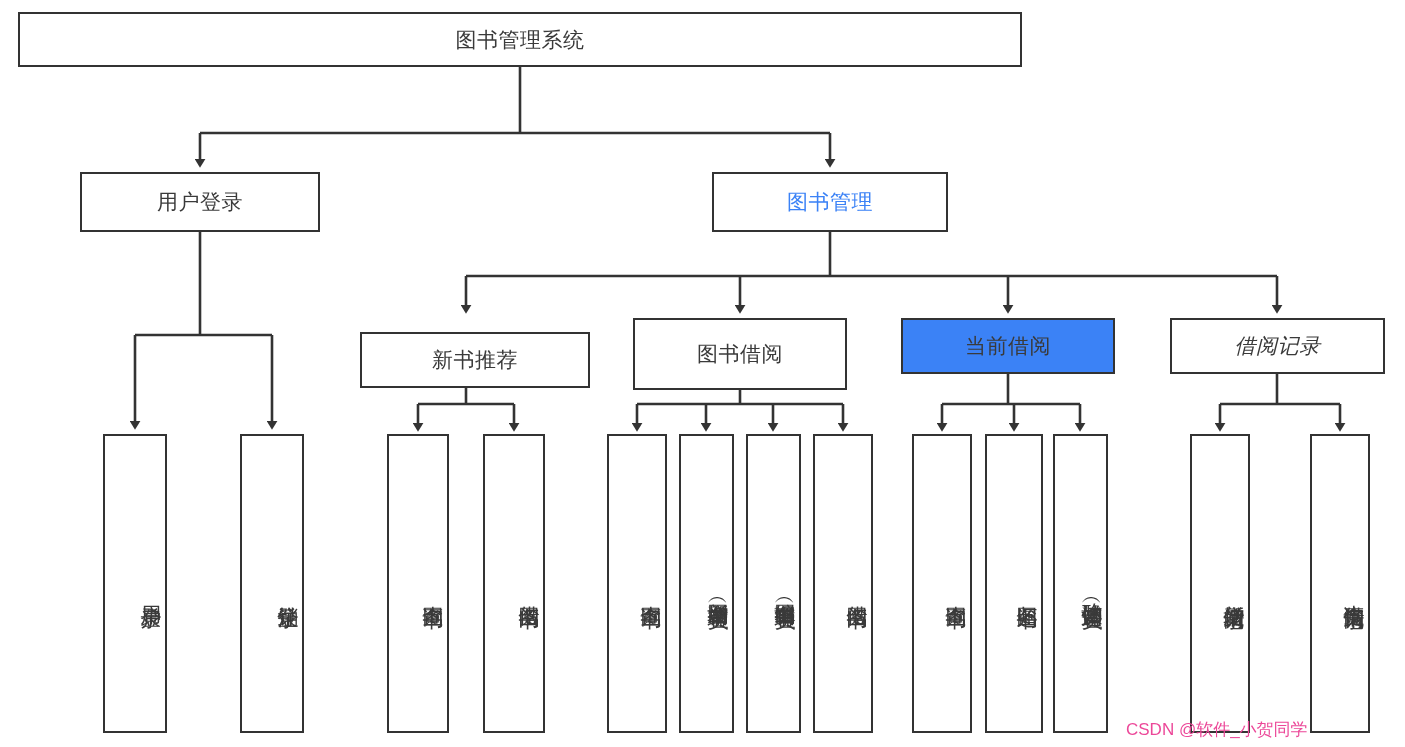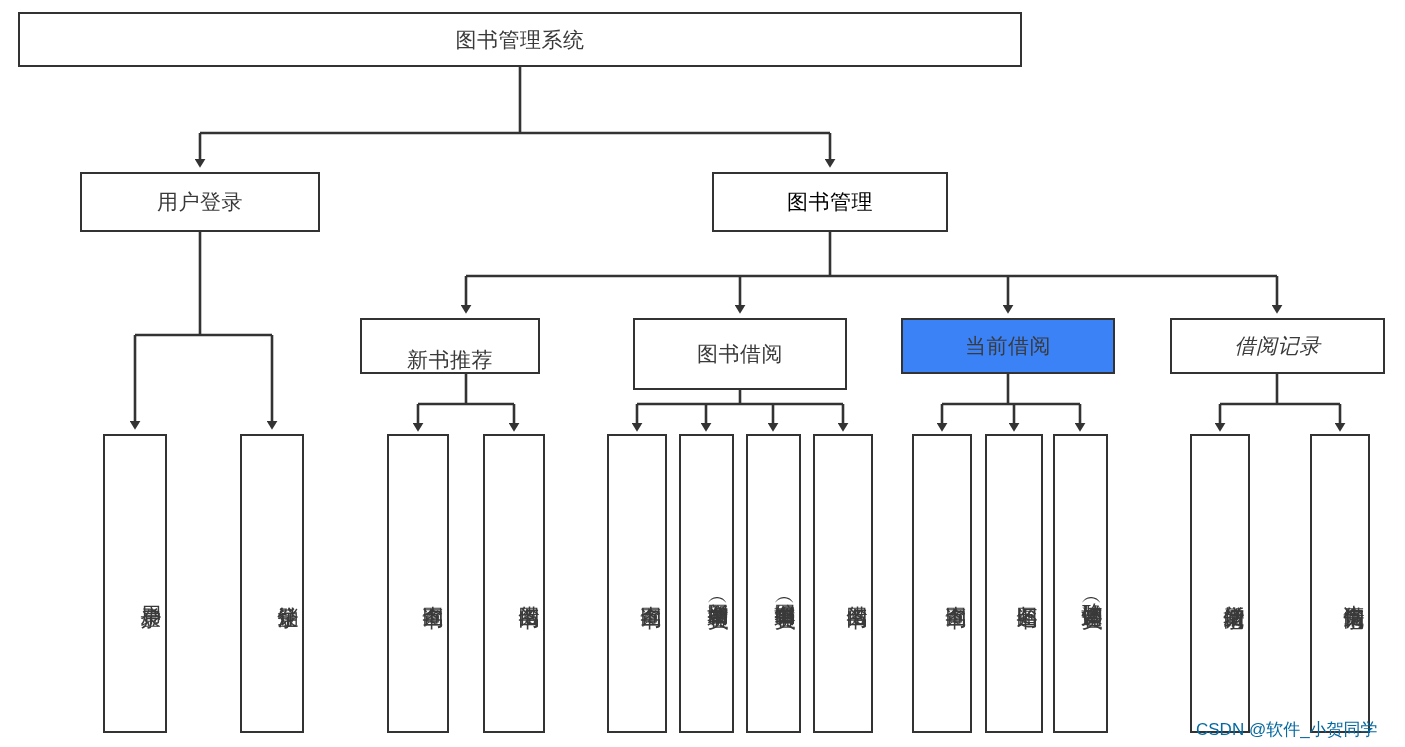--- a/index.html
+++ b/index.html
@@ -130,25 +130,25 @@
     </g>
   </svg>
 
   <div class="node horiz root" style="left: 18px; top: 12px; width: 1004px; height: 55px; border-color: rgb(51, 51, 51); background: rgb(255, 255, 255); color: rgb(58, 58, 58);">
       <span>图书管理系统</span>
     </div>
 
   <div class="node horiz" style="left: 80px; top: 172px; width: 240px; height: 60px; border-color: rgb(51, 51, 51); background: rgb(255, 255, 255); color: rgb(58, 58, 58);">
       <span>用户登录</span>
     </div>
-  <div class="node horiz" style="left: 712px; top: 172px; width: 236px; height: 60px; border-color: rgb(51, 51, 51); background: rgb(255, 255, 255); color: #000000;">
+  <div class="node horiz" style="left: 712px; top: 172px; width: 236px; height: 60px; border-color: rgb(51, 51, 51); background: rgb(255, 255, 255); color: #3b82f6;">
       <span>图书管理</span>
     </div>
 
-  <div class="node horiz" style="left: 360px; top: 318px; width: 180px; height: 56px; border-color: rgb(51, 51, 51); background: rgb(255, 255, 255); color: rgb(58, 58, 58); align-items: flex-end;">
+  <div class="node horiz" style="left: 360px; top: 332px; width: 230px; height: 56px; border-color: rgb(51, 51, 51); background: rgb(255, 255, 255); color: rgb(58, 58, 58);">
       <span>新书推荐</span>
     </div>
   <div class="node horiz" style="left: 633px; top: 318px; width: 214px; height: 72px; border-color: rgb(51, 51, 51); background: rgb(255, 255, 255); color: rgb(58, 58, 58);">
       <span>图书借阅</span>
     </div>
   <div class="node horiz" style="left: 901px; top: 318px; width: 214px; height: 56px; border-color: rgb(51, 51, 51); background: #3b82f6; color: rgb(58, 58, 58);">
       <span>当前借阅</span>
     </div>
   <div class="node horiz" style="left: 1170px; top: 318px; width: 215px; height: 56px; border-color: rgb(51, 51, 51); background: rgb(255, 255, 255); color: rgb(58, 58, 58); font-style: italic;">
       <span>借阅记录</span>
@@ -187,15 +187,15 @@
   <div class="node vert" style="left: 1053px; top: 434px; width: 55px; height: 299px; border-color: rgb(51, 51, 51); background: rgb(255, 255, 255); color: rgb(58, 58, 58);">
       <span>确认归还（管理员）</span>
     </div>
   <div class="node vert" style="left: 1190px; top: 434px; width: 60px; height: 299px; border-color: rgb(51, 51, 51); background: rgb(255, 255, 255); color: rgb(58, 58, 58);">
       <span>新增借阅记录</span>
     </div>
   <div class="node vert" style="left: 1310px; top: 434px; width: 60px; height: 299px; border-color: rgb(51, 51, 51); background: rgb(255, 255, 255); color: rgb(58, 58, 58);">
       <span>查询借阅记录</span>
     </div>
 
-  <div class="watermark" style="left: 1196px; top: 718px; color: #0369a1;"><span>CSDN @软件_小贺同学</span></div>
+  <div class="watermark" style="left: 1126px; top: 718px; color: #ec4899;"><span>CSDN @软件_小贺同学</span></div>
 
 </div>
 
 </body></html>

